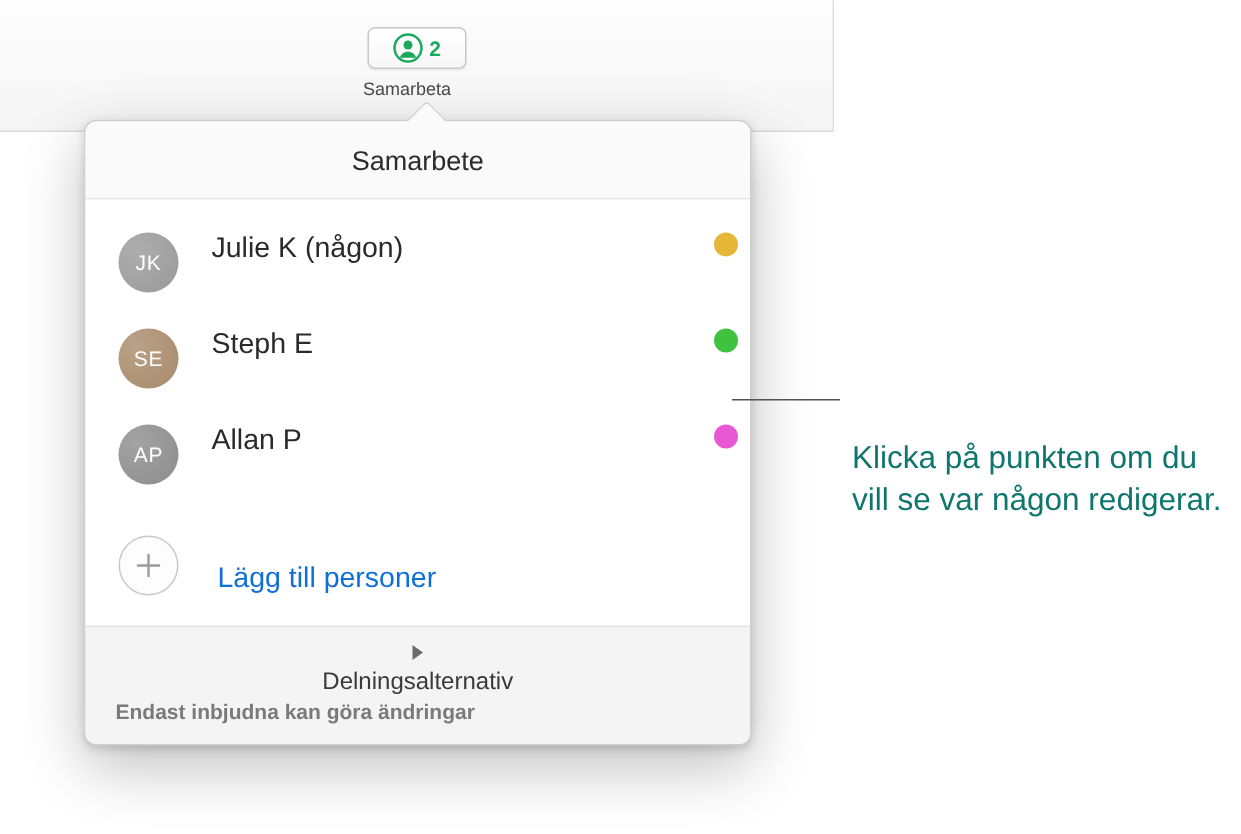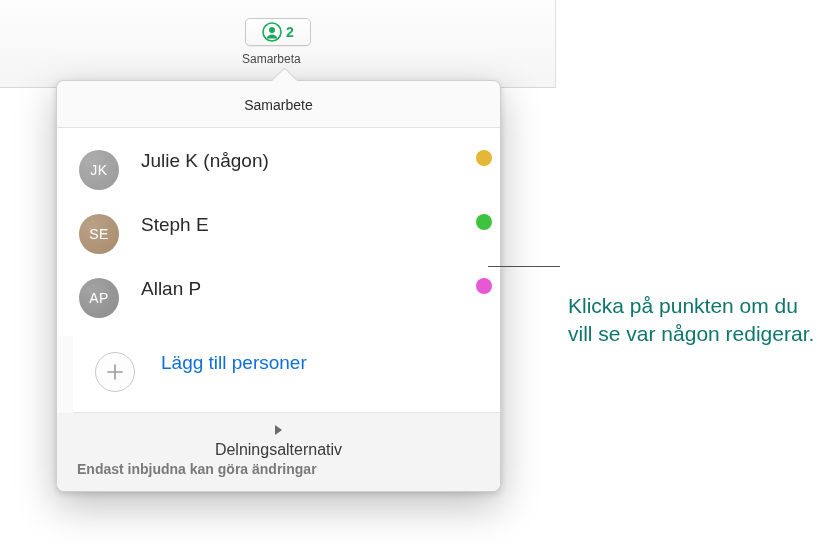--- a/index.html
+++ b/index.html
@@ -83,21 +83,21 @@
       height: 18px;
       background: #fafafa;
       border-left: 1px solid #cfcfcf;
       border-top: 1px solid #cfcfcf;
       transform: rotate(45deg);
       border-top-left-radius: 3px;
     }
     .popover-header {
       text-align: center;
       padding: 16px 0 14px;
-      font-size: 14px;
+      font-size: 18px;
       color: #2b2b2b;
       border-bottom: 1px solid #e3e3e3;
       position: relative;
       background: #fafafa;
       border-radius: 8px 8px 0 0;
     }
     .people-list {
       padding: 10px 0 6px;
       background: #ffffff;
     }
@@ -127,25 +127,24 @@
       flex: 1;
     }
     .status-dot {
       width: 16px;
       height: 16px;
       border-radius: 50%;
       flex-shrink: 0;
     }
     .add-row {
       display: flex;
-      align-items: flex-start;
+      align-items: flex-end;
       padding: 16px 24px 20px 22px;
       background: #ffffff;
       border-bottom: 1px solid #e3e3e3;
-      margin-left: 16px;
     }
     .add-circle {
       width: 40px;
       height: 40px;
       border-radius: 50%;
       border: 1.5px solid #c9c9c9;
       display: flex;
       align-items: center;
       justify-content: center;
       color: #9a9a9a;

